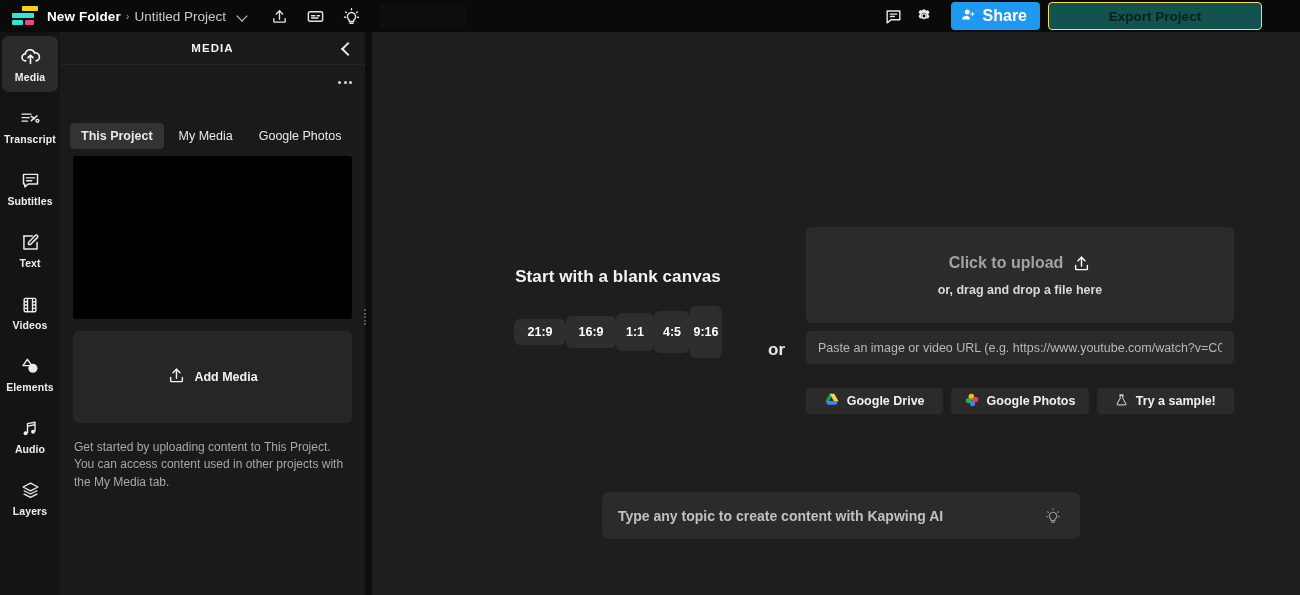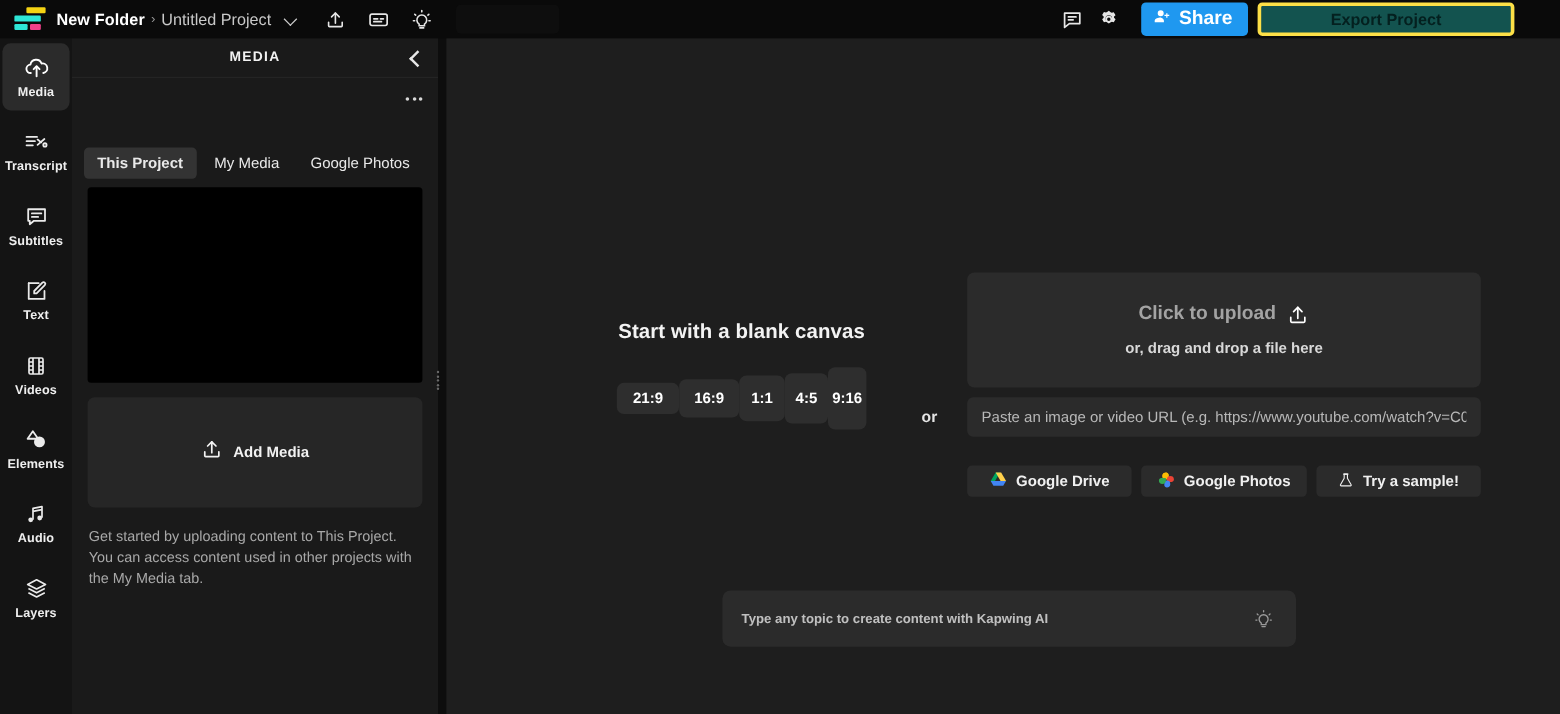--- a/index.html
+++ b/index.html
@@ -56,21 +56,21 @@
 
   .btn-share {
     height: 28px; padding: 0 13px 0 10px; background: #1f98F0; color:#ffffff;
     border-radius: 4px; display:flex; align-items:center; gap:7px; cursor:pointer;
     font-size: 16px; font-weight: bold; margin-right: 8px;
   }
   .btn-export {
     width: 214px; height: 28px; background: #13534F; color: #04201f;
     border-radius: 4px; display:flex; align-items:center; justify-content:center;
     cursor:pointer; font-size: 13.5px; font-weight: bold; margin-right: 38px;
-    border: 3px solid #fde047;
+    border: 1px solid #fde047;
   }
 
   
   .rail {
     position: absolute; left: 0; top: 32px; width: 60px; height: 563px;
     background: #141414; padding-top: 4px;
   }
   .rail-item {
     width: 56px; margin: 0 auto 6px auto; height: 56px; border-radius: 7px;
     display: flex; flex-direction: column; align-items: center; justify-content: center;
@@ -149,21 +149,21 @@
   .ratio {
     background: #2e2e2e; border-radius: 6px; color:#ffffff; font-size: 12.5px; font-weight:bold;
     display:flex; align-items:center; justify-content:center; cursor:pointer; flex:0 0 auto;
   }
   .r219 { width: 52px; height: 26px; }
   .r169 { width: 50px; height: 32px; }
   .r11  { width: 38px; height: 38px; }
   .r45  { width: 36px; height: 42px; }
   .r916 { width: 32px; height: 52px; }
   .or-label {
-    position:absolute; left: 396px; top: 308px; font-size: 13px; color:#e6e6e6; font-weight:bold;
+    position:absolute; left: 396px; top: 308px; font-size: 17px; color:#e6e6e6; font-weight:bold;
   }
 
   .upload-col { position:absolute; left: 434px; top: 195px; width: 428px; }
   .upload-box {
     height: 96px; background: #2b2b2b; border-radius: 6px;
     display:flex; flex-direction:column; align-items:center; justify-content:center; gap: 6px;
     cursor:pointer;
   }
   .upload-main {
     font-size: 16px; font-weight:bold; color:#a3a3a3; display:flex; gap:9px;
@@ -181,21 +181,21 @@
     flex: 1 1 0; height: 26px; background: #2b2b2b; border-radius: 4px;
     display:flex; align-items:center; justify-content:center; gap:8px; cursor:pointer;
     font-size: 12.5px; font-weight:bold; color:#f0f0f0;
   }
 
   .ai-bar {
     position:absolute; left: 230px; top: 460px; width: 478px; height: 47px;
     background: #2b2b2b; border-radius: 7px; display:flex; align-items:center;
     padding: 0 16px; cursor:text;
   }
-  .ai-text { flex:1 1 auto; font-size: 11px; font-weight:bold; color:#c0c0c0; }
+  .ai-text { flex:1 1 auto; font-size: 14px; font-weight:bold; color:#c0c0c0; }
   .ai-ico { width: 22px; height: 22px; display:flex; align-items:center; justify-content:center; }
 </style>
 </head>
 <body>
 
 <div id="app">
 
   <div class="topbar">
 
     <div class="logo">

